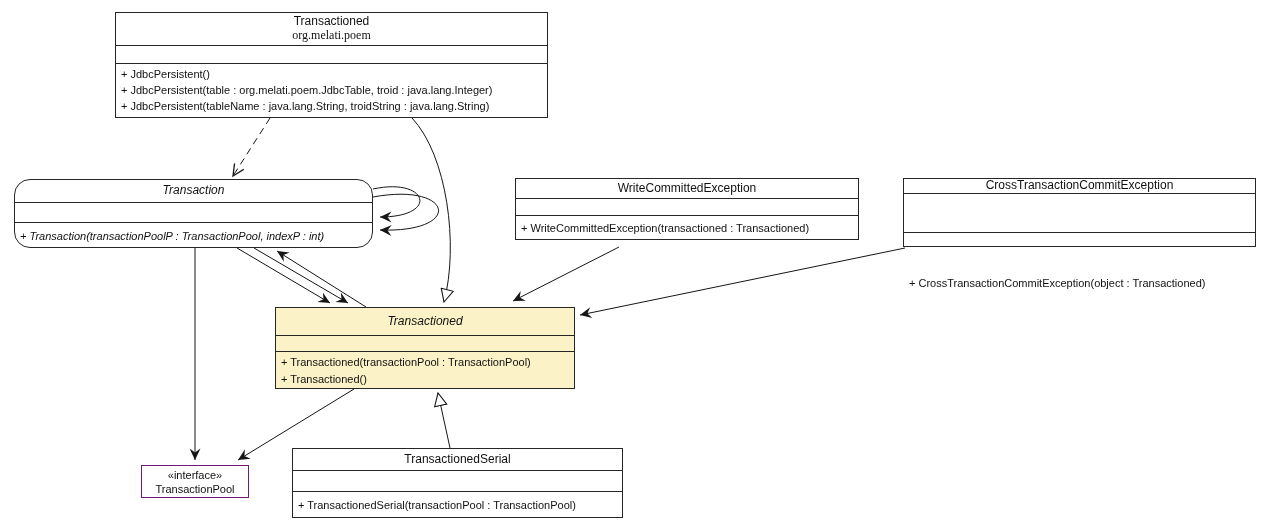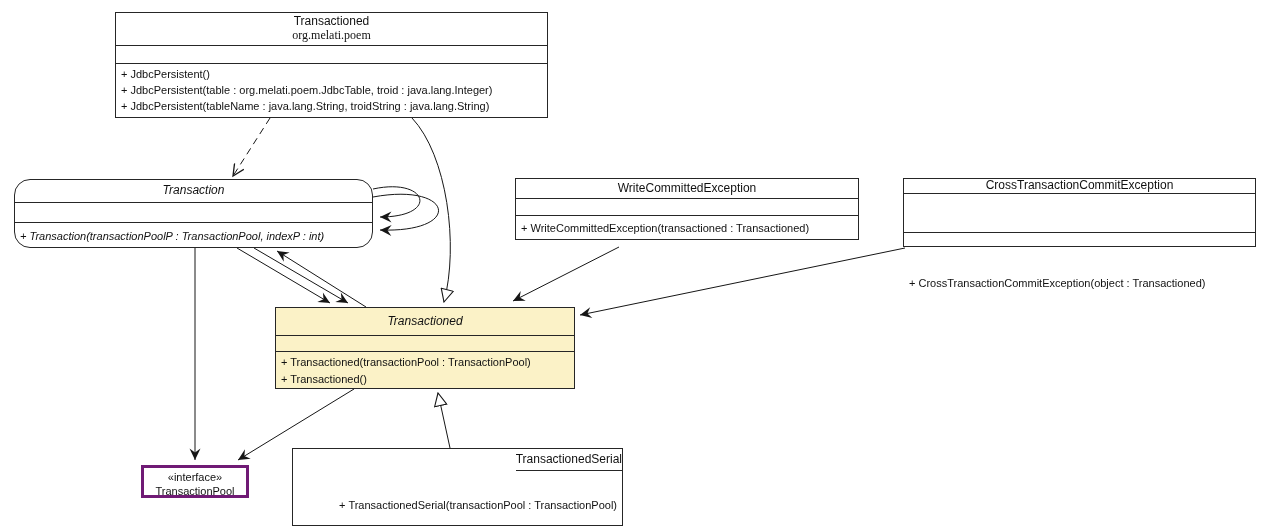--- a/index.html
+++ b/index.html
@@ -40,21 +40,21 @@
     padding:2px 5px 0 5px;
     font-size:11px;
     line-height:16px;
     white-space:nowrap;
     flex:1;
   }
   .simplebox{
     position:absolute;
     box-sizing:border-box;
     background:#fff;
-    border:3px solid #701a75;
+    border:1px solid #701a75;
     text-align:center;
     font-size:11px;
     line-height:14px;
     padding-top:2px;
   }
   
   #box-jdbc{left:115px;top:12px;width:433px;height:106px;}
   #box-jdbc .head{height:33px;}
   #box-jdbc .attrs{height:18px;}
   #box-transaction{left:14px;top:179px;width:359px;height:69px;border-radius:16px;}
@@ -67,21 +67,21 @@
   #box-wce .methods{line-height:21px;}
   #box-ctce{left:903px;top:178px;width:353px;height:69px;gap:38px;}
   #box-ctce .head{height:24px;}
   #box-ctce .attrs{height:20px;}
   #box-ctce .methods{line-height:21px;}
   #box-transactioned{left:275px;top:307px;width:300px;height:82px;}
   #box-transactioned .head{height:38px;}
   #box-transactioned .attrs{height:22px;}
   #box-transactioned .methods{line-height:17px;}
   #box-pool{left:141px;top:465px;width:108px;height:33px;}
-  #box-tserial{left:292px;top:448px;width:331px;height:78px;align-items:flex-end;}
+  #box-tserial{left:292px;top:448px;width:331px;height:70px;}
   #box-tserial .head{height:22px;}
   #box-tserial .attrs{height:21px;}
   #box-tserial .methods{line-height:22px;}
   .edge{stroke:#161616;stroke-width:1;fill:none;}
   .edge.dashed{stroke-dasharray:7,5;}
 </style>
 </head>
 <body>
 
 <div id="canvas">

